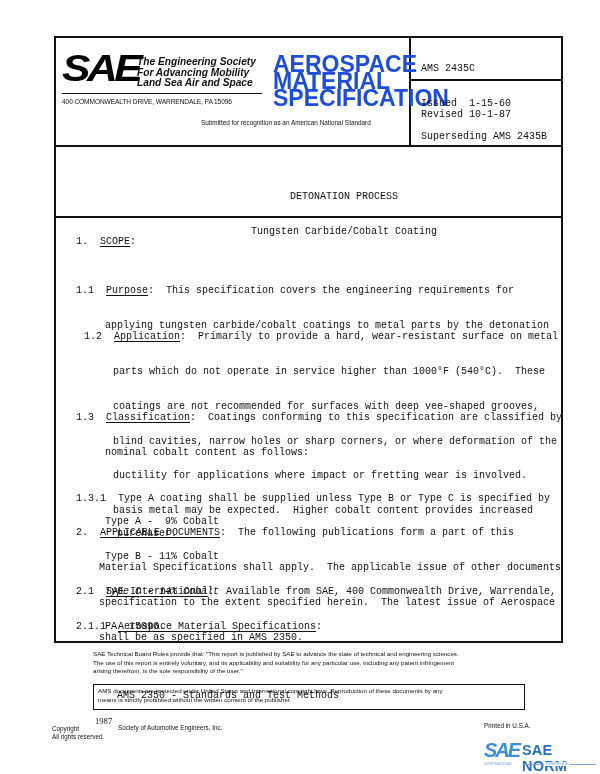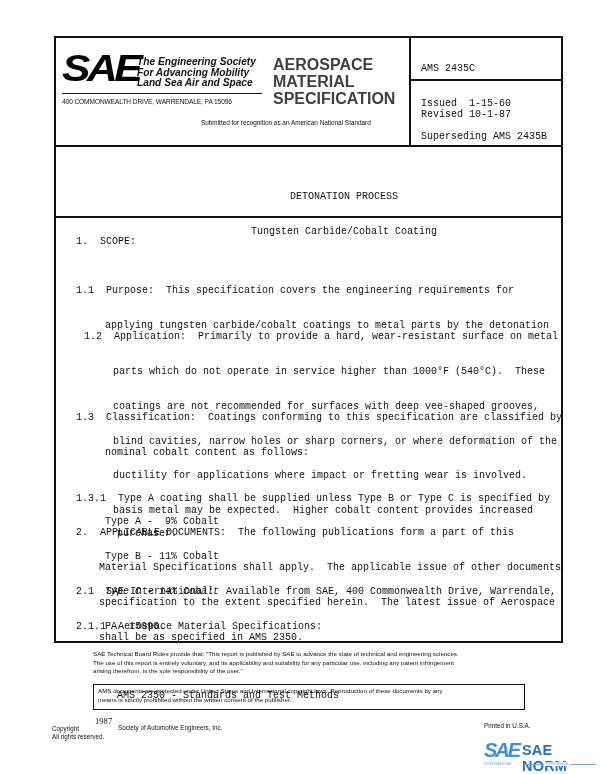--- a/index.html
+++ b/index.html
@@ -3,25 +3,25 @@
 <meta charset="utf-8">
 <style>
   html, body { margin:0; padding:0; background:#ffffff; }
   body { width:600px; height:774px; position:relative; overflow:hidden; color:#111; }
   .abs { position:absolute; }
   .mono { font-family: "Liberation Mono", "DejaVu Sans Mono", monospace; font-size:10px; line-height:11.6px; color:#111; white-space:pre; }
   .sans { font-family: "Liberation Sans", "DejaVu Sans", sans-serif; }
   .frame { position:absolute; left:54px; top:36px; width:505px; height:603px; border:2px solid #111; box-sizing:content-box; }
   .hline { position:absolute; height:0; border-top:2px solid #111; }
   .vline { position:absolute; width:0; border-left:2px solid #111; }
-  .u { text-underline-offset:2px; }
+  .u { text-decoration: underline; text-underline-offset:2px; }
   .sae-logo { font-family:"Liberation Sans", sans-serif; font-weight:bold; font-style:italic; font-size:37px; letter-spacing:-3px; color:#000; transform:scaleX(1.15); transform-origin:left; line-height:36px; }
   .society { font-family:"Liberation Sans", sans-serif; font-style:italic; font-weight:bold; font-size:10.2px; line-height:10.5px; color:#111; }
   .addr { font-family:"Liberation Sans", sans-serif; font-size:6.6px; color:#111; letter-spacing:-0.1px; }
-  .ams-title { font-family:"Liberation Sans", sans-serif; font-weight:bold; font-size:16px; line-height:17px; color:#404040; }
+  .ams-title { font-family:"Liberation Sans", sans-serif; font-weight:bold; font-size:23px; line-height:17px; color:#1d4ed8; }
   .small { font-family:"Liberation Sans", sans-serif; font-size:6.3px; line-height:8.6px; color:#111; }
   .note-box { position:absolute; left:93px; top:684px; width:430px; height:24px; border:1px solid #111; }
   .norm-logo { font-family:"Liberation Sans", sans-serif; font-weight:bold; }
 </style>
 </head>
 <body>
 
 <div class="frame"></div>
 
 <div class="vline" style="left:409px; top:36px; height:110px;"></div>

